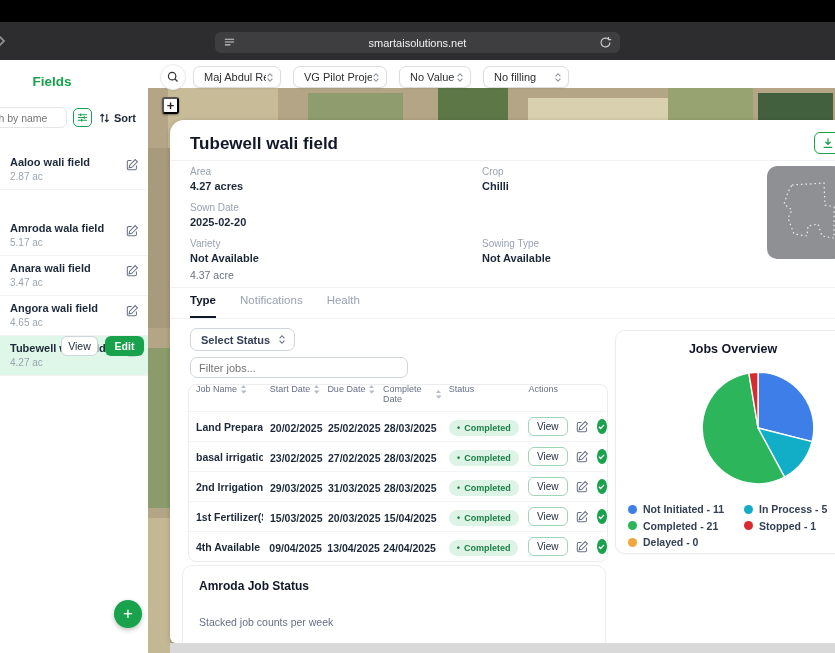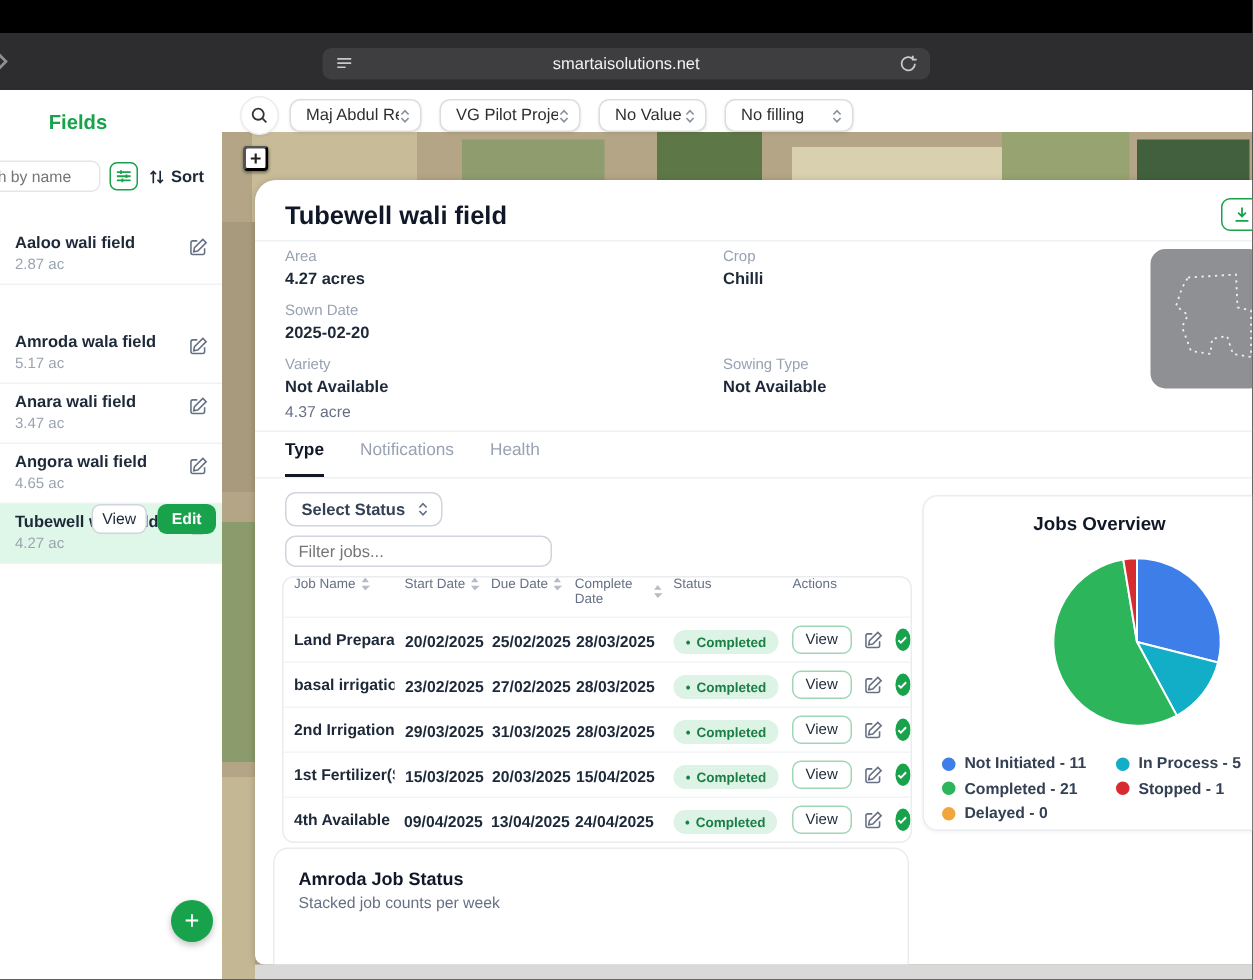--- a/index.html
+++ b/index.html
@@ -83,21 +83,21 @@
     border-radius:10px;}
   .area-note{position:absolute;left:20px;top:149px;font-size:10.5px;color:#667085;}
   .hr2{position:absolute;left:0;right:0;top:167px;height:1px;background:#f0f1f3;}
   .tabs{position:absolute;left:20px;top:174px;display:flex;gap:24px;height:24px;}
   .tab{font-size:11.5px;color:#98A2B3;padding-bottom:6px;}
   .tab.active{color:#101828;font-weight:bold;border-bottom:2px solid #101828;}
   .hr3{position:absolute;left:0;right:0;top:198px;height:1px;background:#f0f1f3;}
   .sel-status{position:absolute;left:20px;top:208px;height:23px;border:1px solid #D0D5DD;
     border-radius:7px;background:#fff;display:flex;align-items:center;gap:8px;padding:0 8px 0 10px;
     font-size:11px;font-weight:bold;color:#344054;font-family:"Liberation Sans",sans-serif;}
-  .filter-input{position:absolute;left:20px;top:237px;width:178px;height:21px;border:1px solid #D0D5DD;
+  .filter-input{position:absolute;left:20px;top:237px;width:218px;height:21px;border:1px solid #D0D5DD;
     border-radius:7px;padding:0 8px;font-size:11px;color:#98A2B3;outline:none;
     font-family:"Liberation Sans",sans-serif;}
   
   .jobs-table{position:absolute;left:18px;top:264px;width:420px;border:1px solid #EAECF0;
     border-radius:8px;overflow:hidden;background:#fff;}
   .t-head{display:flex;align-items:flex-start;height:26px;}
   .t-head .cell{font-size:9px;color:#667085;display:flex;align-items:center;gap:3px;line-height:1.1;}
   .cell{padding-left:7px;}
   .c0{width:74px}.c1{width:58px}.c2{width:56px}.c3{width:66px}.c4{width:80px}.c5{width:86px}
   .t-row{display:flex;align-items:center;height:30px;border-top:1px solid #F2F4F7;}
@@ -118,21 +118,21 @@
   .pie-wrap{position:absolute;left:79px;top:34px;width:126px;height:126px;}
   .legend{position:absolute;left:12px;top:170px;display:grid;grid-template-columns:116px 110px;
     grid-auto-rows:16.5px;}
   .lg-item{display:flex;align-items:center;gap:6px;}
   .lg-dot{width:9px;height:9px;border-radius:50%;flex:none;}
   .lg-label{font-size:10.5px;font-weight:bold;color:#344054;white-space:nowrap;}
   
   .weekly{position:absolute;left:12px;top:445px;width:424px;height:110px;border:1px solid #EAECF0;
     border-radius:10px;background:#fff;padding:13px 16px;}
   .wk-title{font-size:12px;font-weight:bold;color:#101828;}
-  .wk-sub{font-size:10.5px;color:#667085;margin-top:3px;}
+  .wk-sub{font-size:10.5px;color:#667085;margin-top:23px;}
   .bottom-strip{position:absolute;left:170px;right:0;bottom:0;height:10px;background:#d9d9d9;z-index:7;}
   svg{display:block;}
 </style>
 </head>
 <body>
 
 <div class="screen">
 
   <div class="chrome">
     <span class="back-chev">

